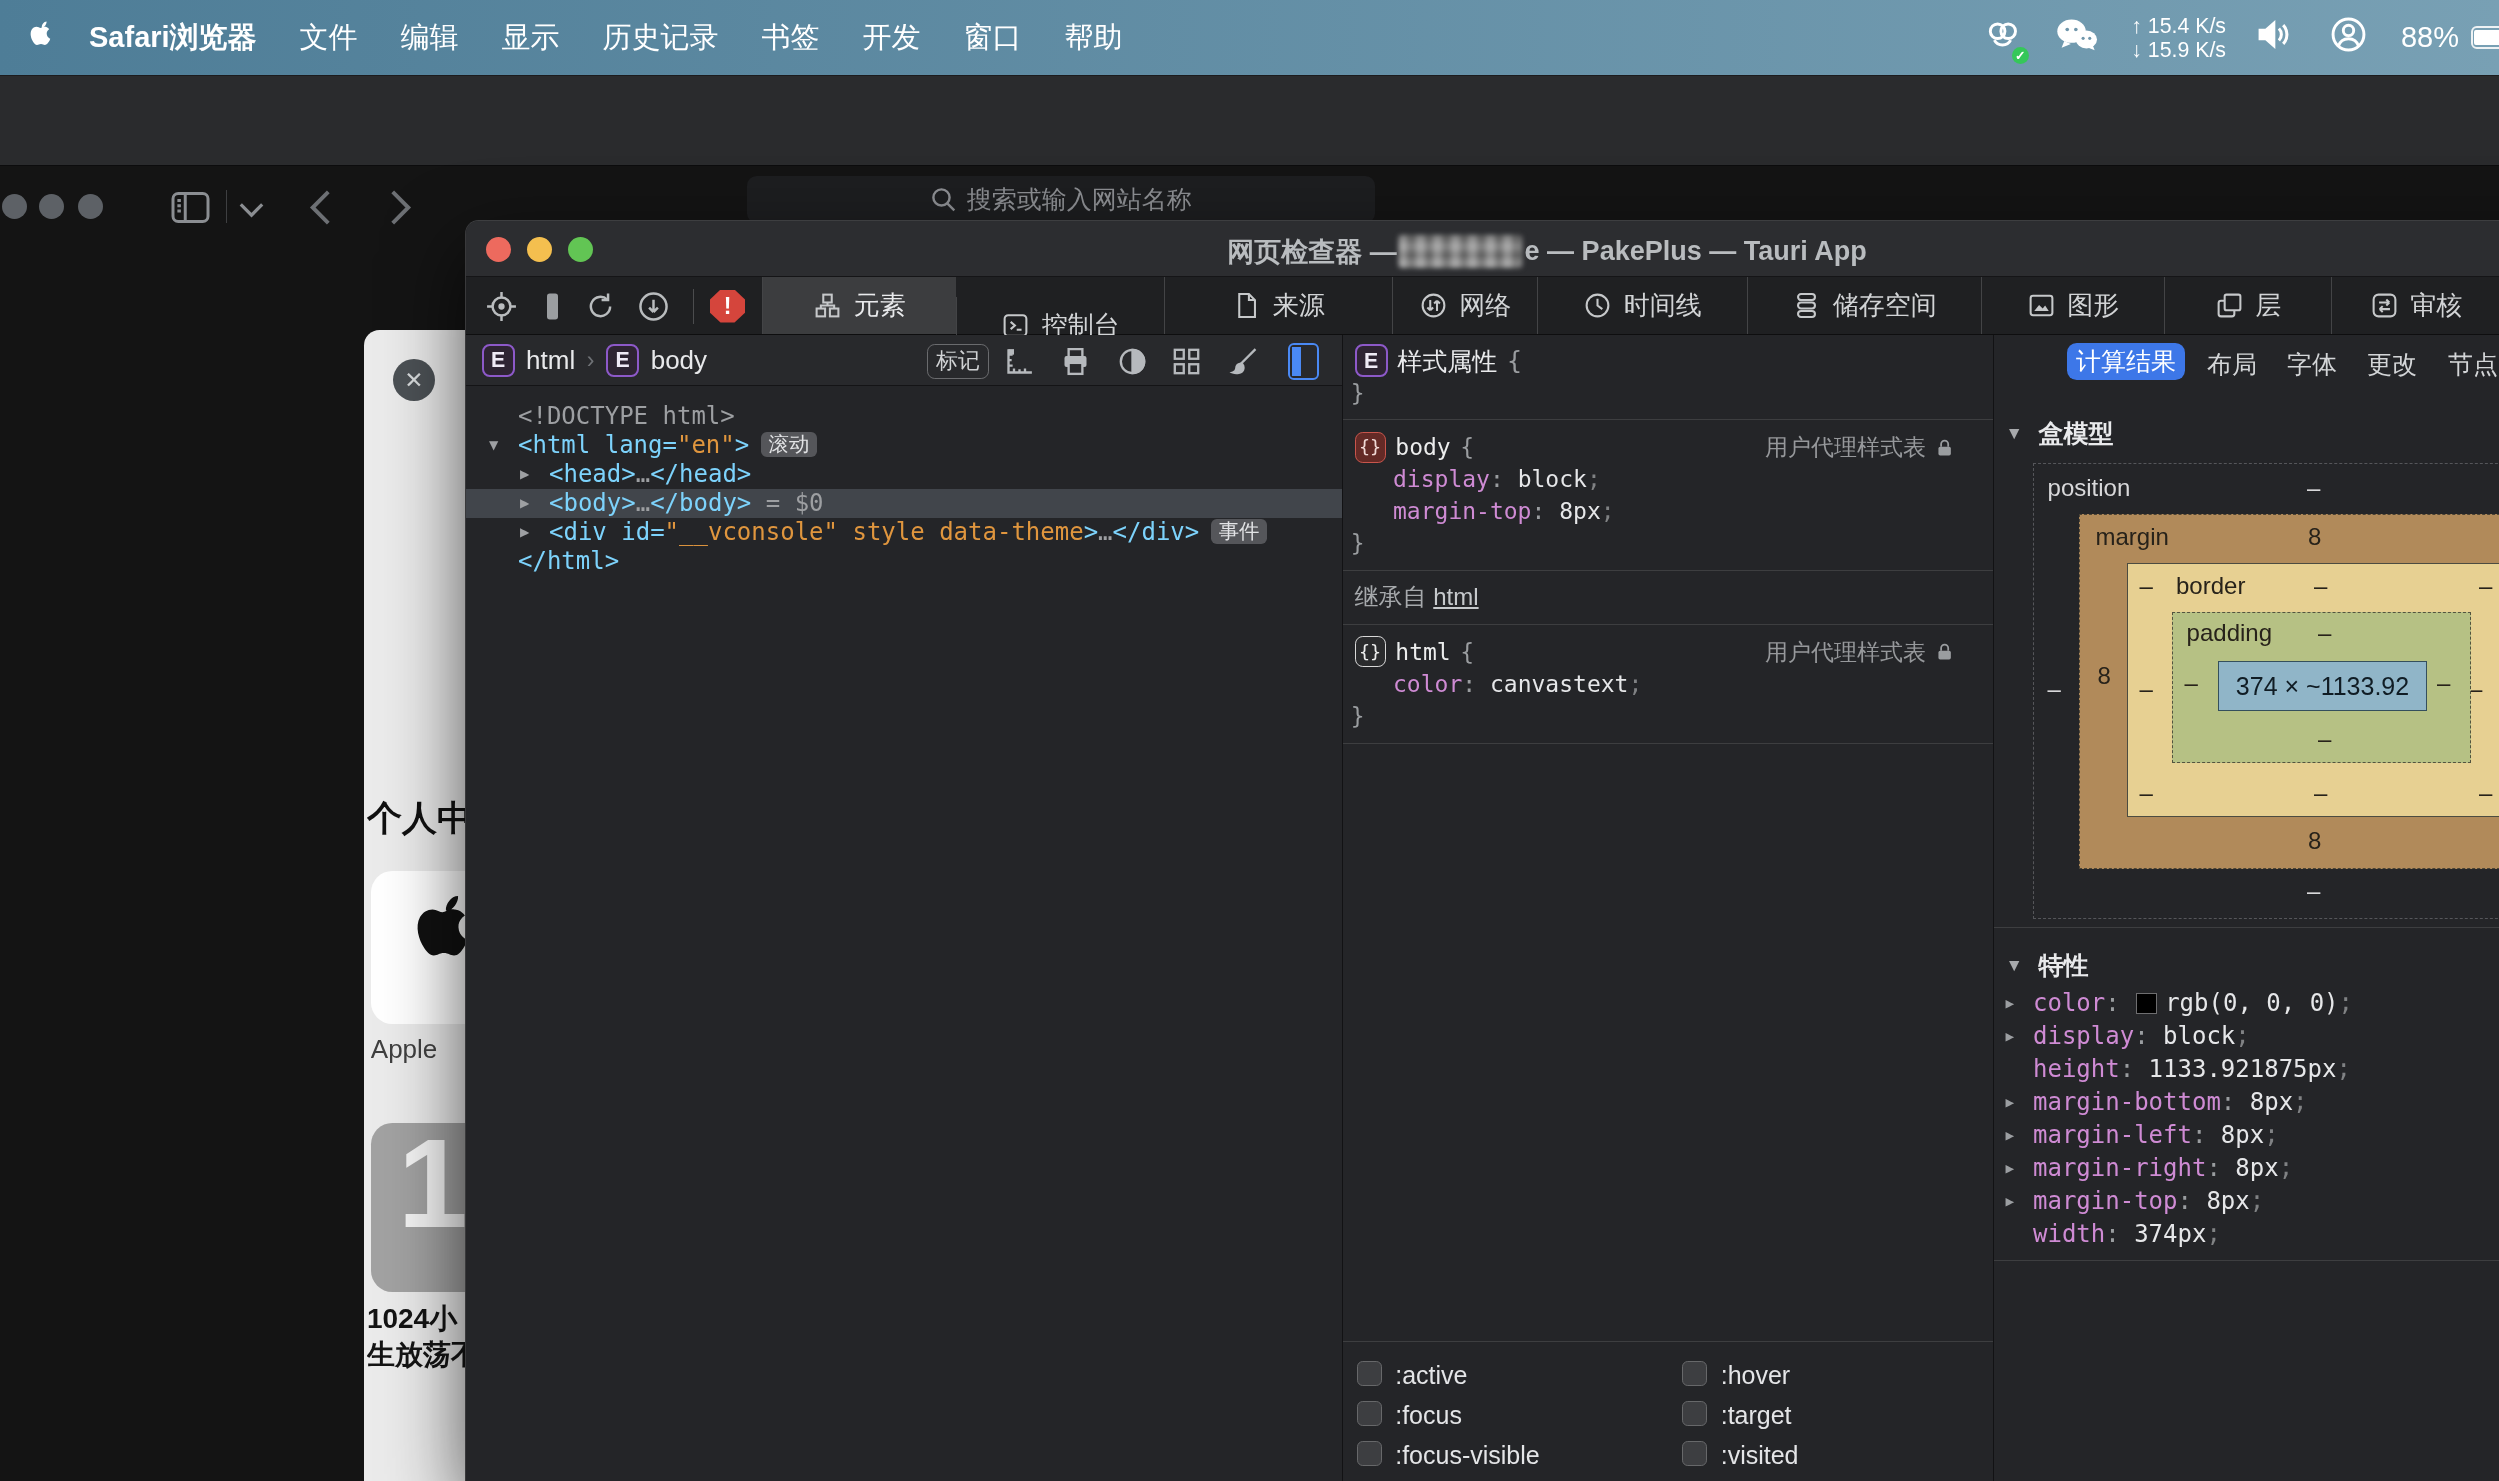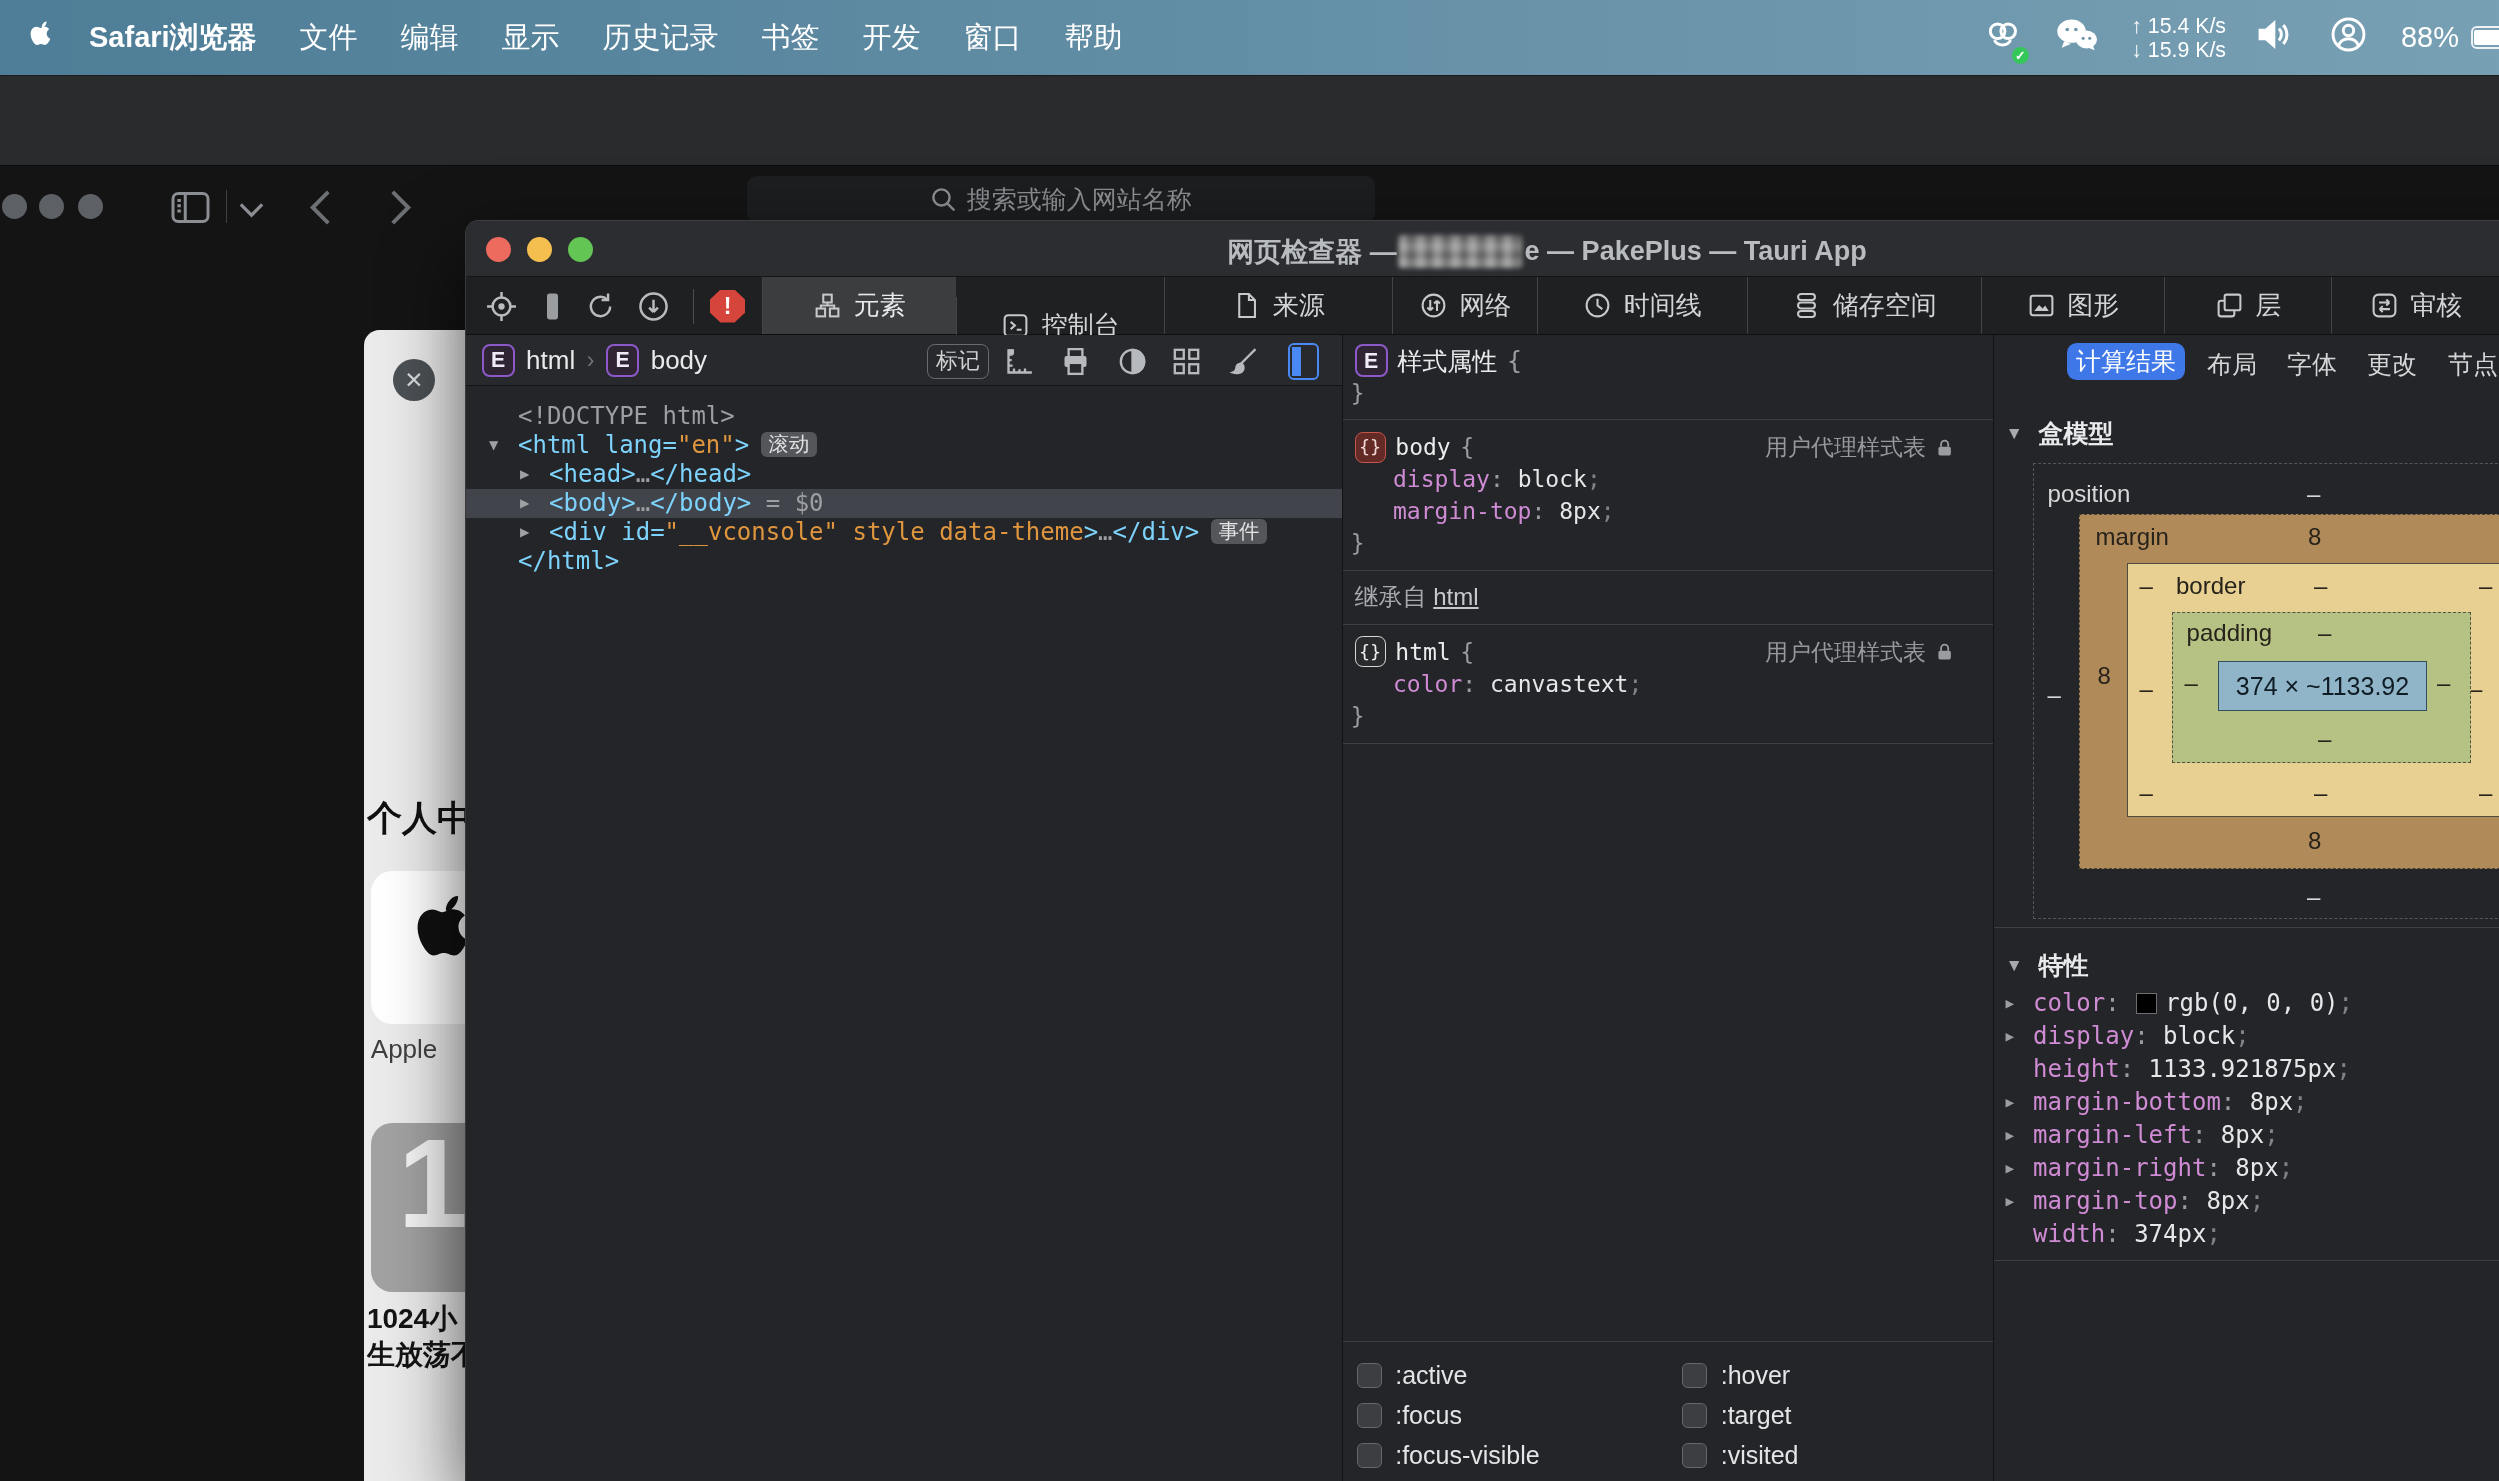--- a/index.html
+++ b/index.html
@@ -139,21 +139,21 @@
   .rule-origin { position:absolute; right:39px; top:0; color:#96989b; font-size:23px;
     font-family:"Liberation Sans",sans-serif; display:flex; gap:7.8px; align-items:center; }
   .rule-origin svg { position:relative; top:1px; }
   .prop-line { padding-left:50px; }
   .p-name { color:#cf8bd4; } .p-colon { color:#9a9da0; } .p-val { color:#e6e7e9; } .p-semi { color:#808284; }
   .inherit-row { padding-left:11.6px; color:#a6a9ac; font-family:"Liberation Sans",sans-serif; font-size:24px; }
   .inherit-row a { color:#c6c9cc; text-decoration:underline; }
   #pseudo-block { position:absolute; left:0; top:1006px; width:100%; }
   #pseudo-divider { height:1px; background:#3d3e40; margin-bottom:13.6px; }
   .pseudo-row { display:flex; height:40px; align-items:center; }
-  .pseudo-cell { position:relative; width:343px; display:flex; align-items:center; }
+  .pseudo-cell { position:relative; width:343px; display:flex; }
   .pseudo-cell .cb { width:25px; height:25px; background:#3d3e41; border:1.5px solid #67686a;
     border-radius:5.8px; margin-left:13.6px; }
   .pseudo-cell .lbl { margin-left:13.6px; color:#e4e5e7; font-size:25px; }
 
   
   #side-tabs { position:absolute; left:0; top:0; width:100%; height:51px; display:flex; align-items:center; }
   #pill { position:absolute; left:73px; width:118px; height:37px; top:7.8px; background:#3d77e8; border-radius:9.7px;
     color:#fff; font-size:25px; display:flex; align-items:center; justify-content:center; font-weight:500; }
   .side-tab { position:absolute; top:12.6px; color:#d3d5d7; font-size:25px; }
   #stab-layout { left:213px; } #stab-font { left:293px; } #stab-changes { left:373px; } #stab-node { left:454px; }
@@ -161,21 +161,21 @@
     font-size:25px; font-weight:bold; }
   .tri { color:#a7a9ac; font-size:17.5px; }
   #bm-head { left:11.6px; top:82px; }
   #props-head { left:11.6px; top:614px; }
   .side-div { position:absolute; left:0; width:100%; height:1px; background:#3d3e40; }
 
   
   #boxmodel { position:absolute; left:39px; top:128px; width:485px; height:456px;
     border:1.9px dashed #55565a; font-size:24px; }
   .bm-lab { position:absolute; white-space:nowrap; }
-  .bm-white { color:#d8d8da;margin-top:6px; }
+  .bm-white { color:#d8d8da; }
   .bm-dark { color:#27221a; }
   #bm-margin { position:absolute; left:45px; top:50px; width:436px; height:355px;
     background:#b18a5a; border:1.9px dashed #4a4336; }
   #bm-border { position:absolute; left:47px; top:48px; width:380px; height:254px;
     background:#e7d092; border:1.9px solid #4c4c41; }
   #bm-padding { position:absolute; left:44px; top:48px; width:299px; height:151px;
     background:#b6c184; border:1.9px dashed #53533f; }
   #bm-content { position:absolute; left:45px; top:48px; width:209px; height:50px;
     background:#90b5c8; border:1.9px solid #344f5c; color:#101c24;
     display:flex; align-items:center; justify-content:center; font-size:25px; }

